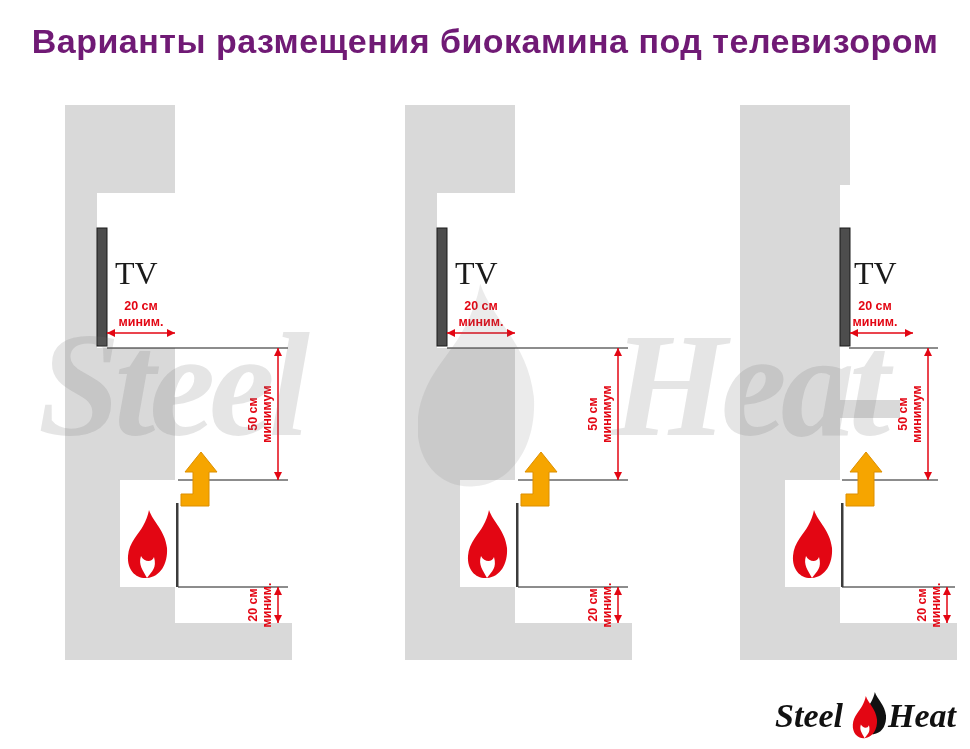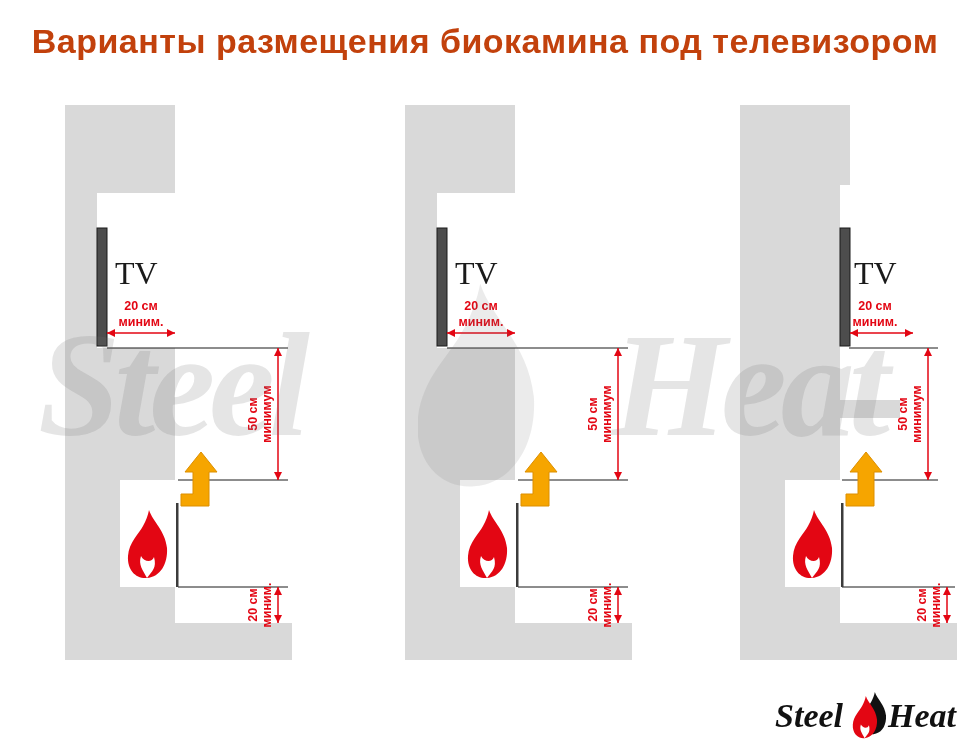--- a/index.html
+++ b/index.html
@@ -1,19 +1,19 @@
 <!DOCTYPE html>
 <html><head>
 <meta charset="utf-8">
 <style>
   html,body{margin:0;padding:0;background:#ffffff;}
   .stage{position:relative;width:970px;height:749px;background:#ffffff;overflow:hidden;
          font-family:"Liberation Sans",sans-serif;}
   .title{position:absolute;top:22px;left:0;width:970px;text-align:center;
-         font-size:34px;font-weight:700;color:#c2410c;letter-spacing:0.5px;}
+         font-size:34px;font-weight:700;color:#701a75;letter-spacing:0.5px;}
   
   .wm{position:absolute;z-index:5;pointer-events:none;color:rgba(110,110,110,0.18);
       font-family:"Liberation Serif",serif;font-style:italic;font-weight:700;}
   .wm-steel{left:38px;top:300px;font-size:148px;letter-spacing:-6px;}
   .wm-heat{left:612px;top:300px;font-size:148px;letter-spacing:-6px;}
   .wm-flame{position:absolute;left:418px;top:278px;z-index:5;pointer-events:none;}
   
   .panel{position:absolute;top:100px;width:240px;height:575px;z-index:2;}
   .p1{left:60px;} .p2{left:400px;} .p3{left:735px;}
   .wall{fill:#d9d9d9;}

